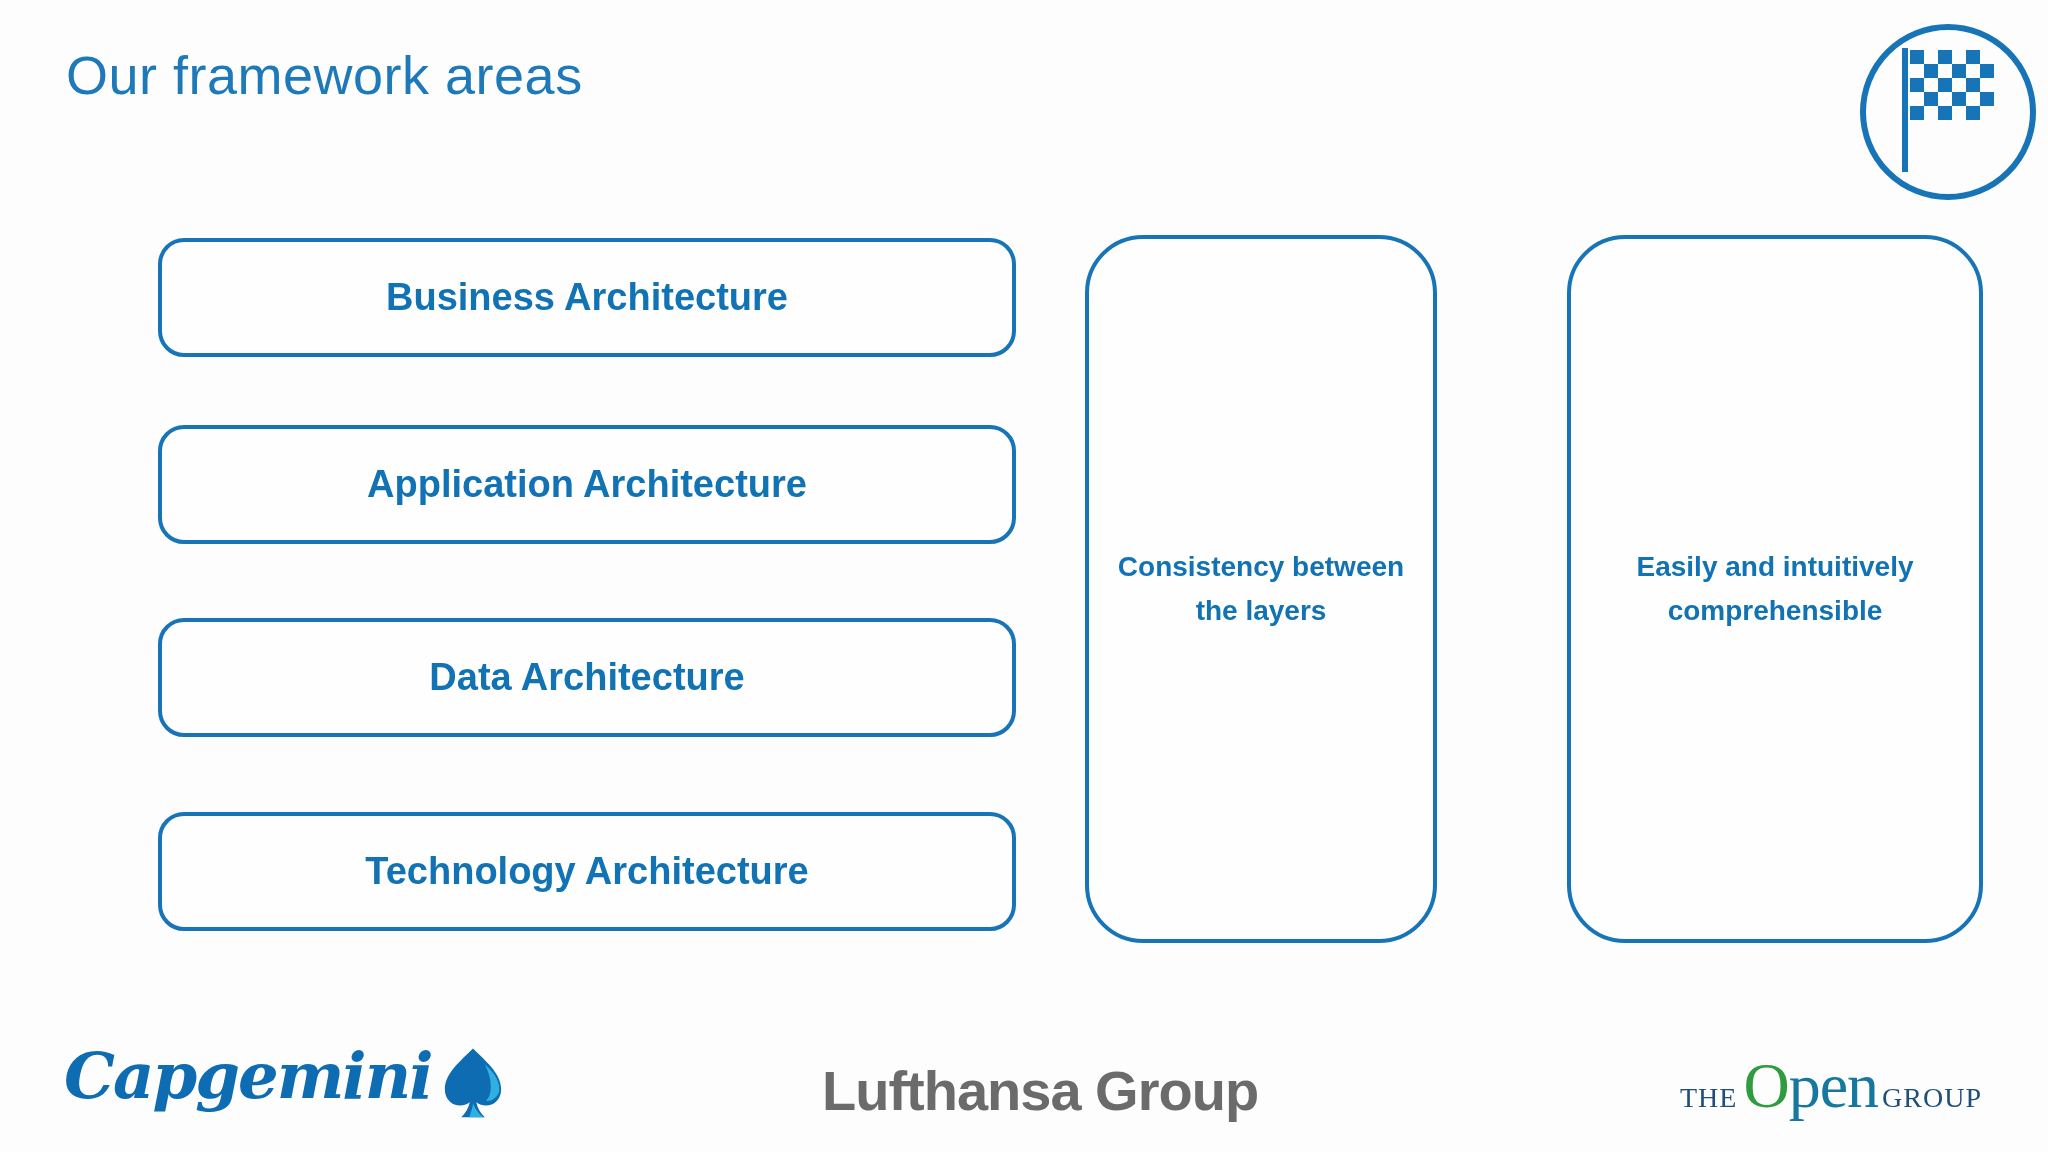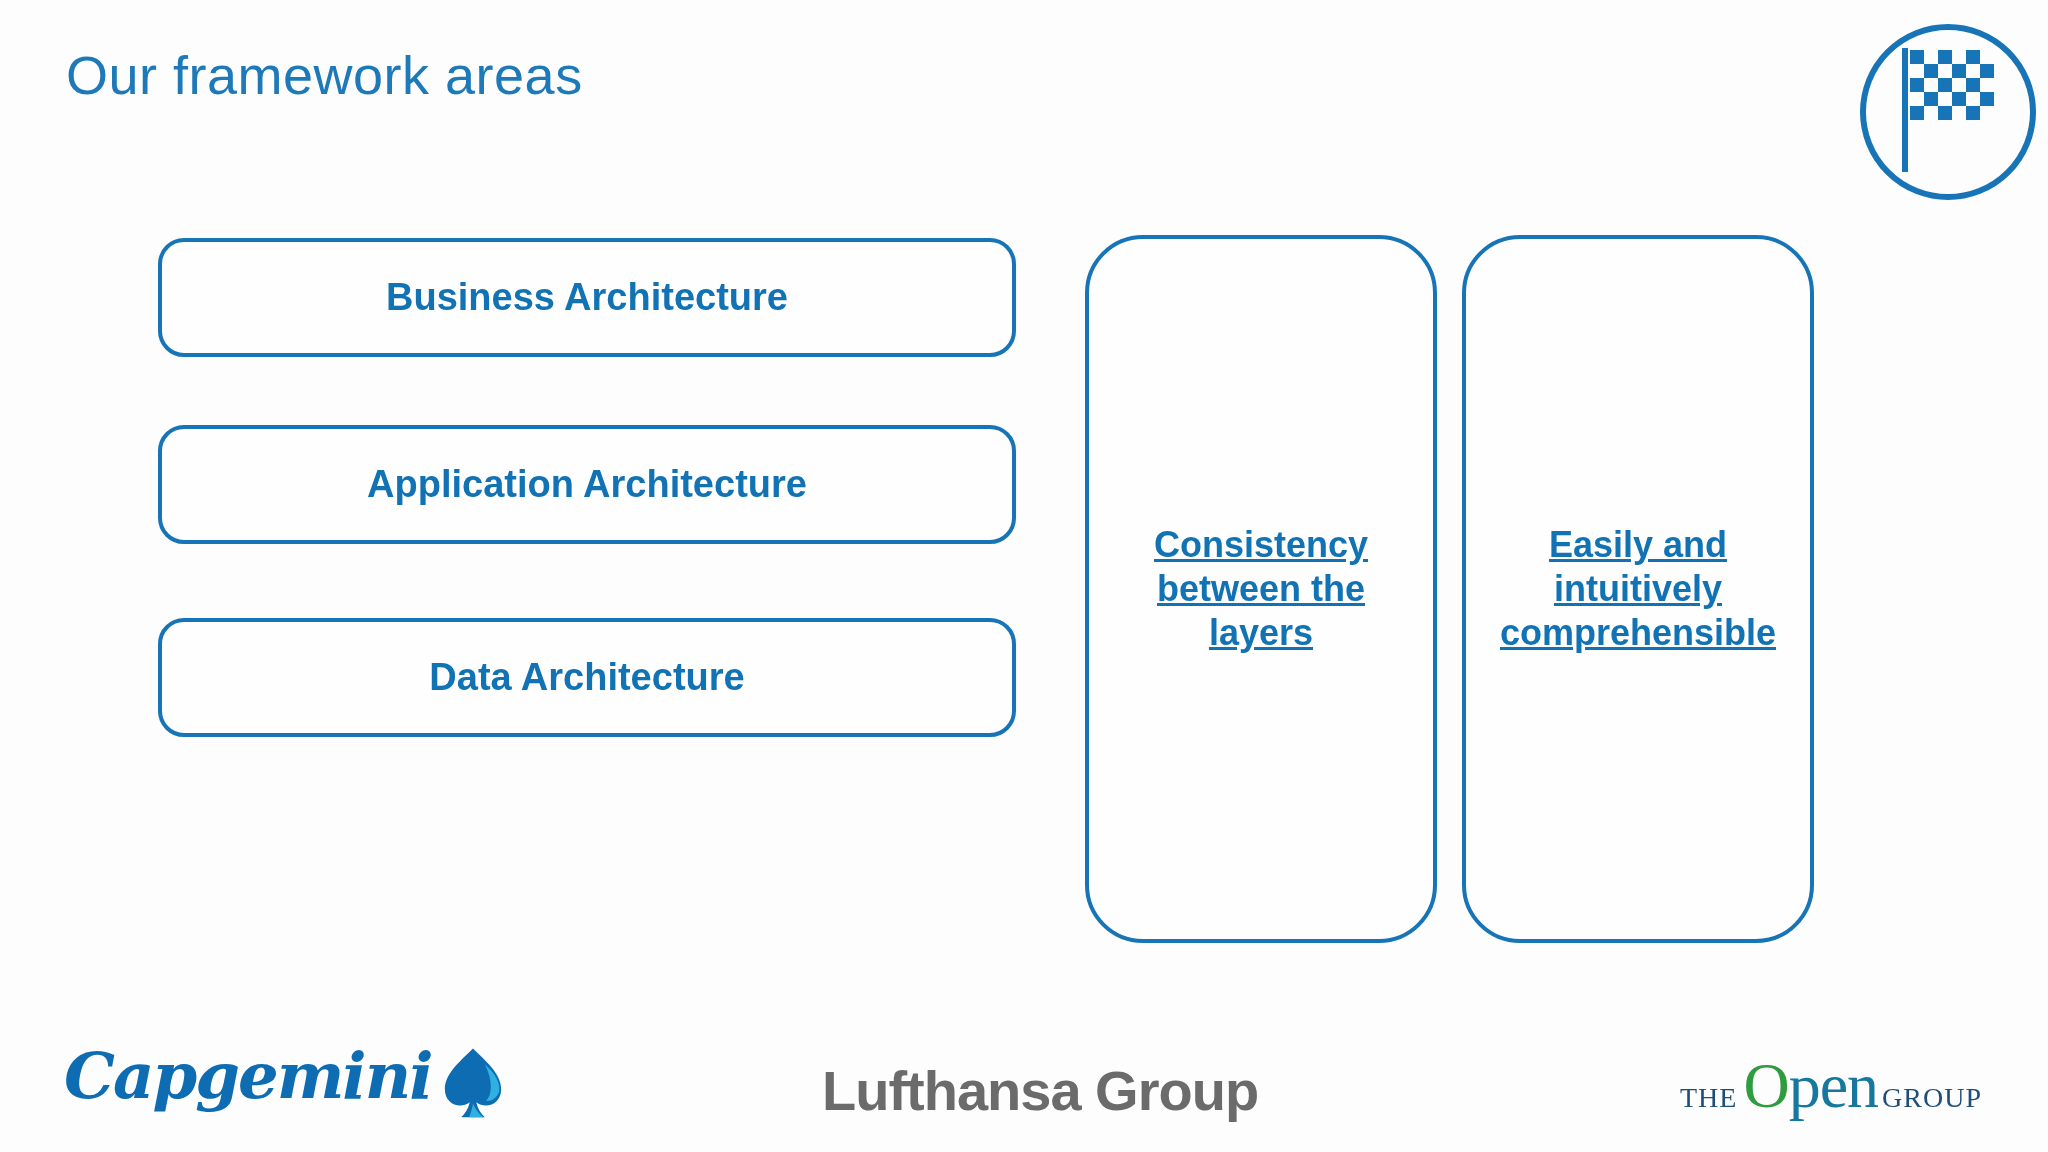--- a/index.html
+++ b/index.html
@@ -39,26 +39,25 @@
   
   .goal-box{
     position:absolute;top:235px;height:708px;
     border:4px solid var(--accent,#1775b7);
     border-radius:58px;background:#fefefe;
     box-sizing:border-box;
     display:flex;align-items:center;justify-content:center;
     text-align:center;
   }
   .goal-0{left:1085px;width:352px}
-  .goal-1{left:1462px;width:352px}
+  .goal-1{left:1567px;width:416px}
   .goal-box .label{
-    font-size:36px;font-weight:700;line-height:44px;
+    font-size:28px;font-weight:700;line-height:44px;
     color:var(--text-blue,#1172b4);
     padding:0 24px;
-    text-decoration:underline;
   }
   
   .capgemini-logo{
     position:absolute;left:64px;top:1044px;
     display:flex;align-items:flex-start;
   }
   .capgemini-logo .word{
     font-family:"DejaVu Serif", serif;
     font-style:italic;font-weight:700;
     font-size:64px;line-height:64px;
@@ -126,20 +125,23 @@
 
   <div class="layer-box layer-0">
     <span class="label">Business Architecture</span>
   </div>
   <div class="layer-box layer-2">
     <span class="label">Data Architecture</span>
   </div>
   <div class="layer-box layer-1">
     <span class="label">Application Architecture</span>
   </div>
+  <div class="layer-box layer-3">
+    <span class="label">Technology Architecture</span>
+  </div>
 
   <div class="goal-box goal-0">
     <span class="label">Consistency between the layers</span>
   </div>
   <div class="goal-box goal-1">
     <span class="label">Easily and intuitively comprehensible</span>
   </div>
 
   <div class="capgemini-logo">
     <span class="word">Capgemini</span>

